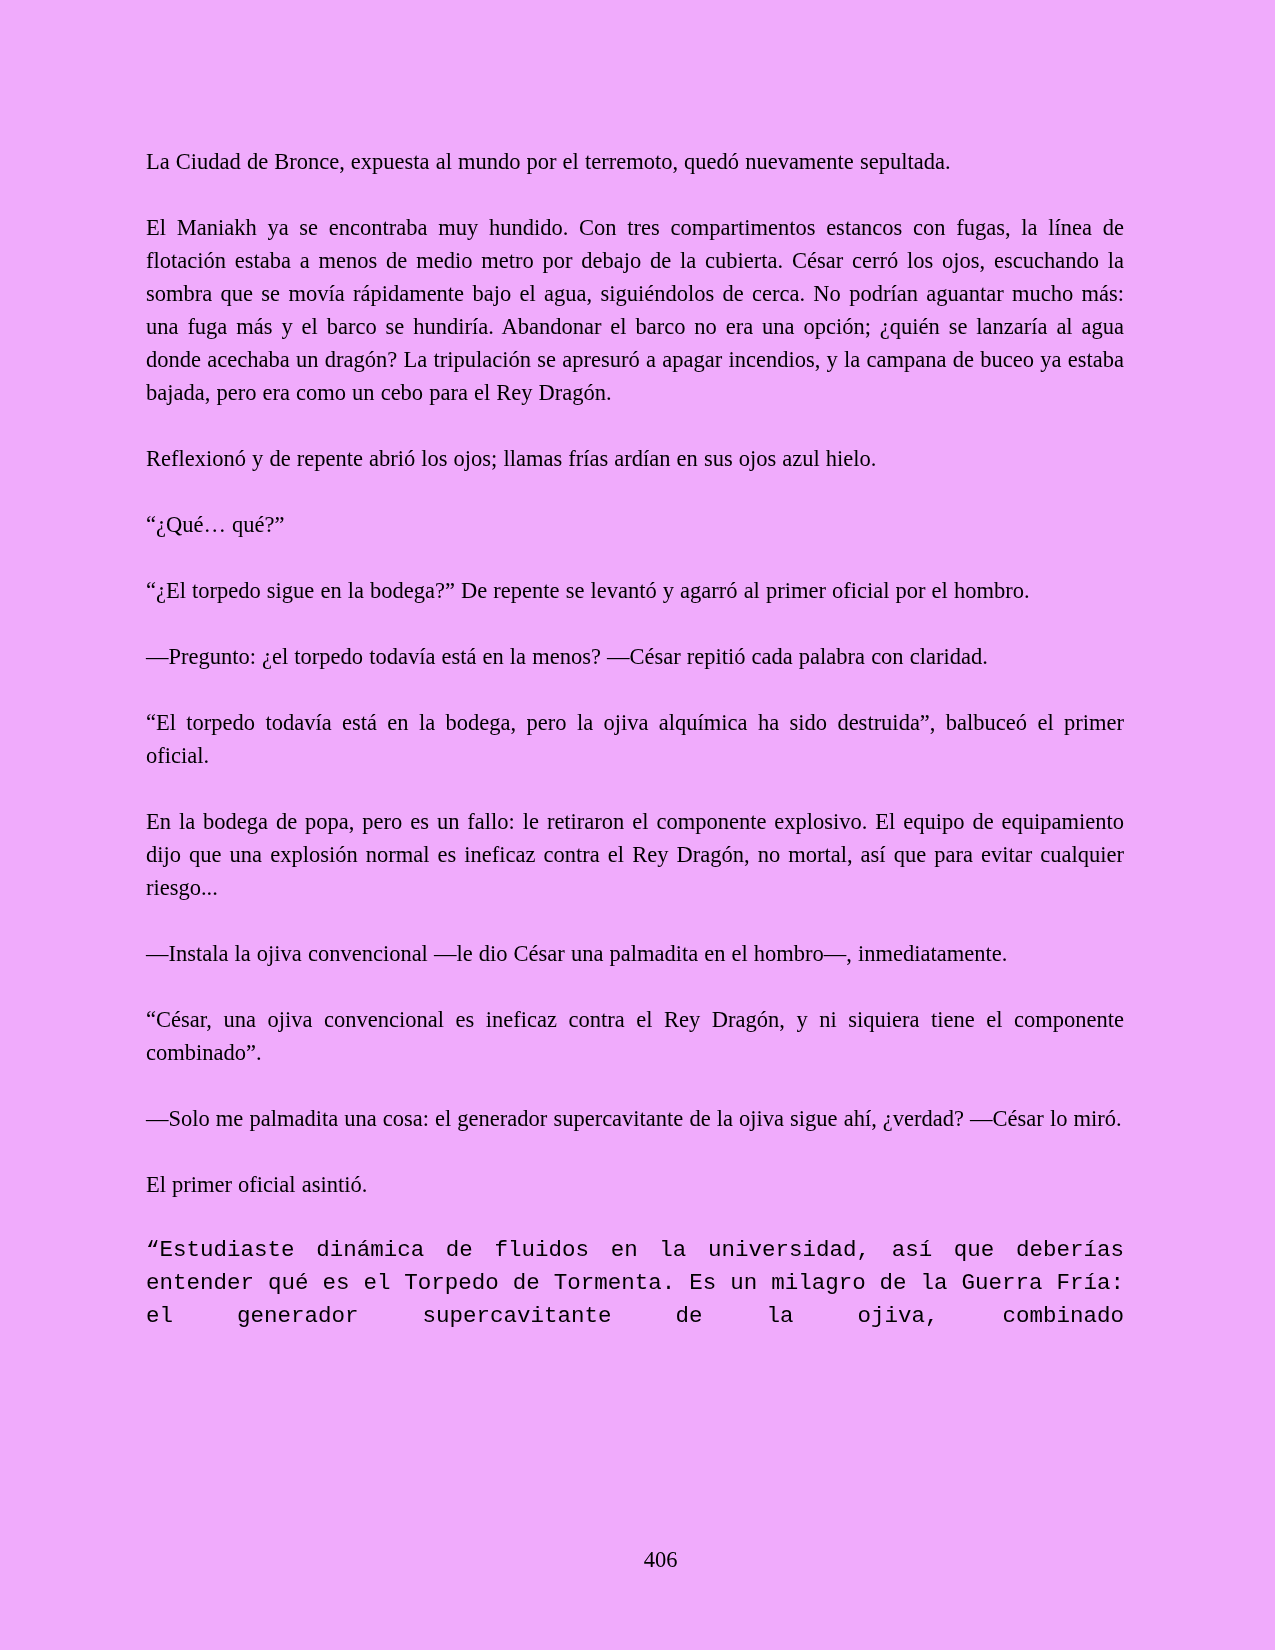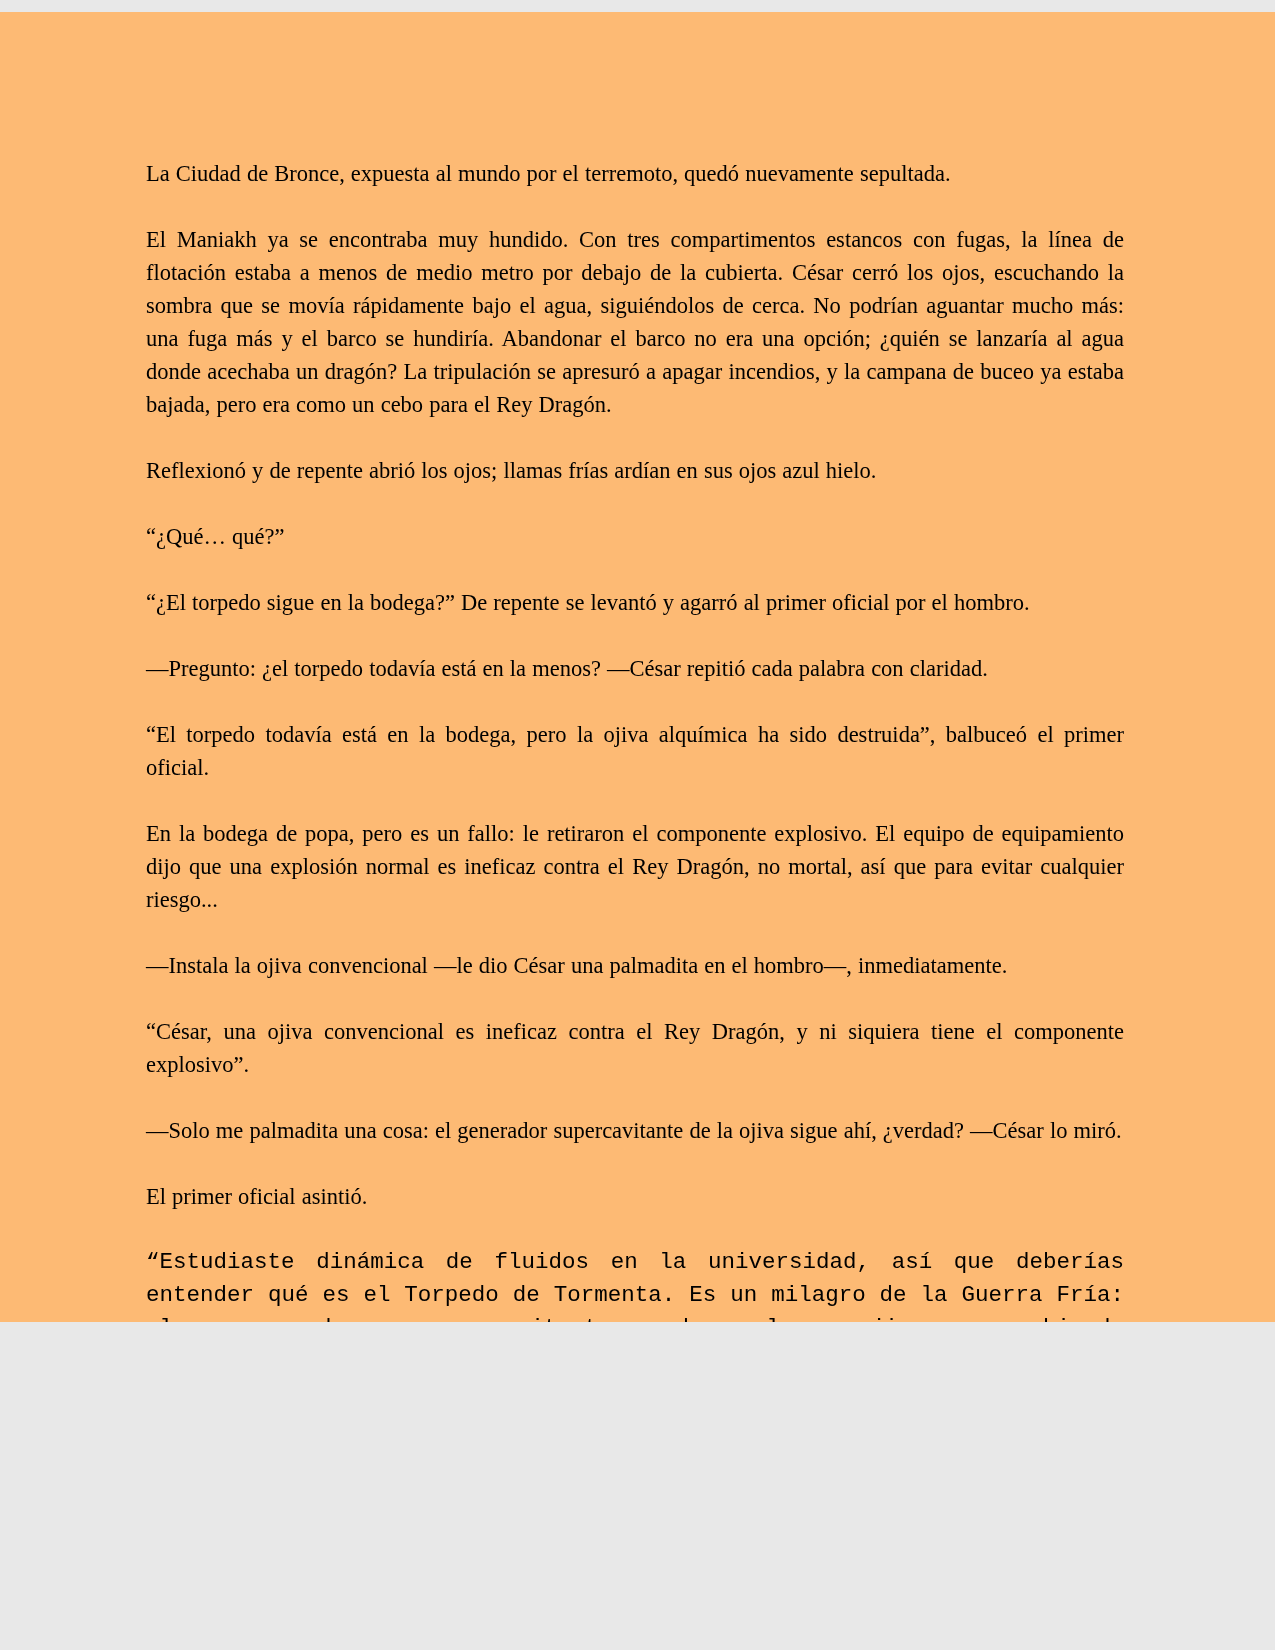--- a/index.html
+++ b/index.html
@@ -3,23 +3,23 @@
 <meta charset="utf-8">
 <style>
   html, body {
     margin: 0;
     padding: 0;
     background: #e8e8e8;
   }
   .page {
     position: relative;
     width: 1275px;
-    height: 1310px;
-    margin: 12px auto;
-    background: #fdba74;
+    height: 1650px;
+    margin: 0 auto;
+    background: #f0abfc;
     color: #000000;
     font-family: "Liberation Serif", serif;
     overflow: hidden;
   }
   .content {
     position: absolute;
     left: 146px;
     top: 145px;
     width: 978px;
   }
@@ -53,19 +53,19 @@
   <div class="content">
     <p class="para">La Ciudad de Bronce, expuesta al mundo por el terremoto, quedó nuevamente sepultada.</p>
     <p class="para">El Maniakh ya se encontraba muy hundido. Con tres compartimentos estancos con fugas, la línea de flotación estaba a menos de medio metro por debajo de la cubierta. César cerró los ojos, escuchando la sombra que se movía rápidamente bajo el agua, siguiéndolos de cerca. No podrían aguantar mucho más: una fuga más y el barco se hundiría. Abandonar el barco no era una opción; ¿quién se lanzaría al agua donde acechaba un dragón? La tripulación se apresuró a apagar incendios, y la campana de buceo ya estaba bajada, pero era como un cebo para el Rey Dragón.</p>
     <p class="para">Reflexionó y de repente abrió los ojos; llamas frías ardían en sus ojos azul hielo.</p>
     <p class="para">“¿Qué… qué?”</p>
     <p class="para">“¿El torpedo sigue en la bodega?” De repente se levantó y agarró al primer oficial por el hombro.</p>
     <p class="para">—Pregunto: ¿el torpedo todavía está en la menos? —César repitió cada palabra con claridad.</p>
     <p class="para">“El torpedo todavía está en la bodega, pero la ojiva alquímica ha sido destruida”, balbuceó el primer oficial.</p>
     <p class="para">En la bodega de popa, pero es un fallo: le retiraron el componente explosivo. El equipo de equipamiento dijo que una explosión normal es ineficaz contra el Rey Dragón, no mortal, así que para evitar cualquier riesgo...</p>
     <p class="para">—Instala la ojiva convencional —le dio César una palmadita en el hombro—, inmediatamente.</p>
-    <p class="para">“César, una ojiva convencional es ineficaz contra el Rey Dragón, y ni siquiera tiene el componente explosivo”.</p>
+    <p class="para">“César, una ojiva convencional es ineficaz contra el Rey Dragón, y ni siquiera tiene el componente combinado”.</p>
     <p class="para">—Solo me palmadita una cosa: el generador supercavitante de la ojiva sigue ahí, ¿verdad? —César lo miró.</p>
     <p class="para">El primer oficial asintió.</p>
     <p class="para continued">“Estudiaste dinámica de fluidos en la universidad, así que deberías entender qué es el Torpedo de Tormenta. Es un milagro de la Guerra Fría: el generador supercavitante de la ojiva, combinado</p>
   </div>
   <div class="page-number">406</div>
 </div>
 
 </body></html>

